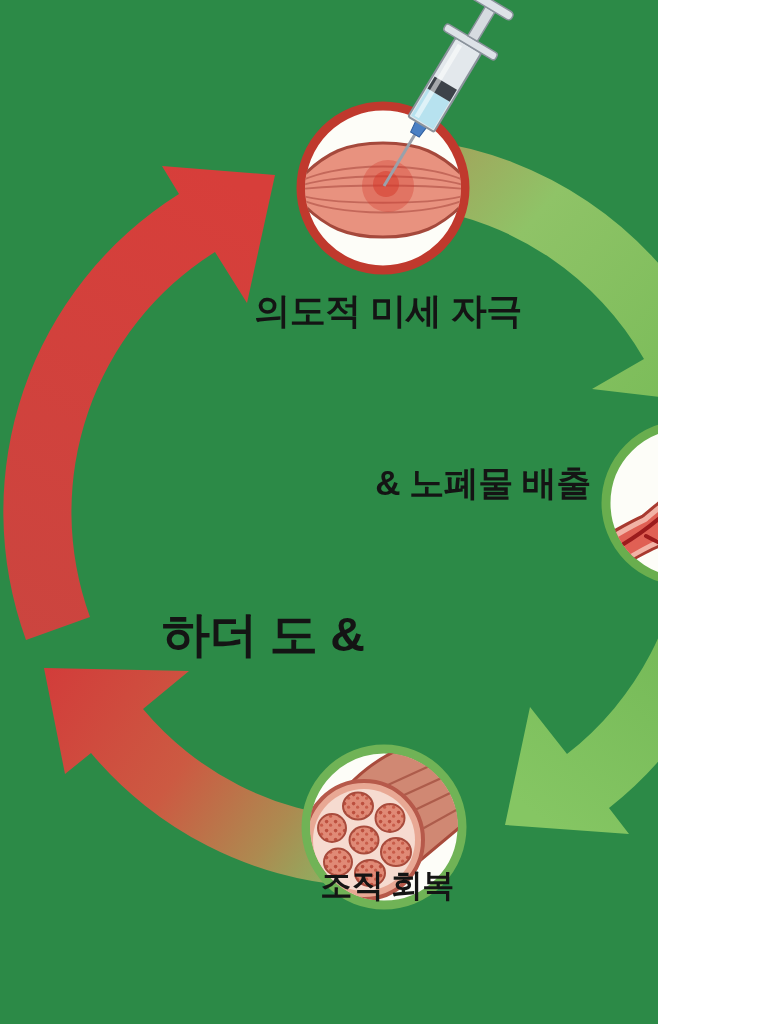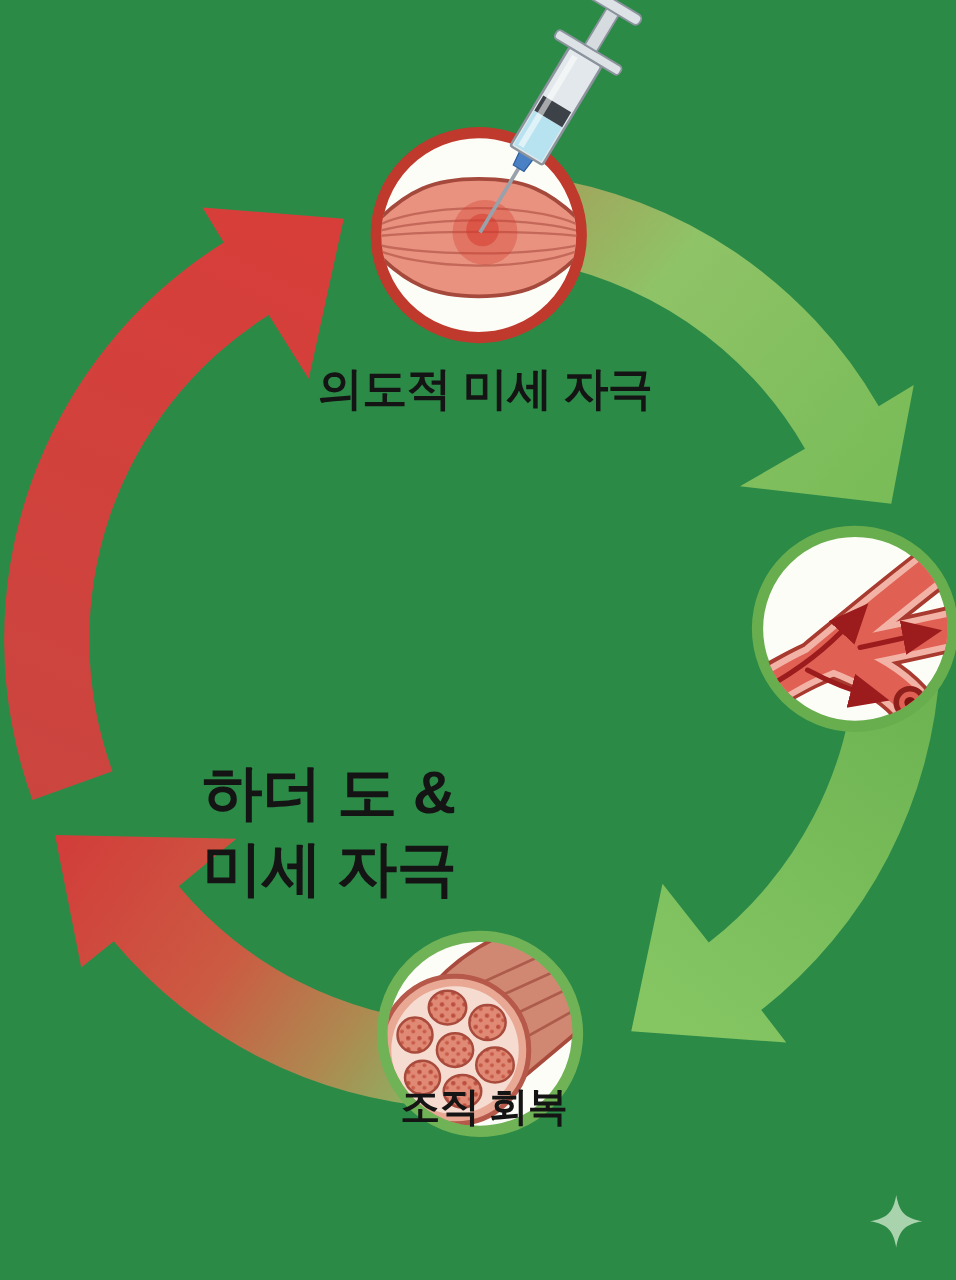--- a/index.html
+++ b/index.html
@@ -1,18 +1,18 @@
 <!DOCTYPE html>
 <html><head>
 <meta charset="utf-8">
 <style>
   html,body{margin:0;padding:0;}
   body{font-family:"Liberation Sans", sans-serif;}
   .canvas{
-    position:relative;width:765px;height:1024px;overflow:hidden;
+    position:relative;width:658px;height:1024px;overflow:hidden;
     background:#2c8a47;
   }
   .canvas svg{position:absolute;left:0;top:0;}
   .label{
     position:absolute;color:#141414;font-weight:800;letter-spacing:-0.5px;
     text-align:center;line-height:1.28;white-space:nowrap;
   }
   .label-top{left:188px;top:288px;width:400px;font-size:36px;}
   .label-right{left:303px;top:461px;width:360px;font-size:35px;}
   .label-left{left:162px;top:604px;width:300px;font-size:48px;text-align:left;}
@@ -154,24 +154,24 @@
     <g transform="translate(717,977)">
       <path d="M0,-21 C2.5,-7 7,-2.5 21,0 C7,2.5 2.5,7 0,21 C-2.5,7 -7,2.5 -21,0 C-7,-2.5 -2.5,-7 0,-21 Z" fill="#a9d3ad"></path>
     </g>
   </svg>
 
   <div class="label label-top">
     <span>의도적 미세 자극</span>
   </div>
 
   <div class="label label-right">
+    <div>&amp; 노폐물 배출</div>
   </div>
 
   <div class="label label-left">
     <div>하더 도 &amp;</div>
-    <div>미세 자극</div>
   </div>
 
   <div class="label label-bottom">
     <div>조직 회복</div>
   </div>
 
 </div>
 
 </body></html>

